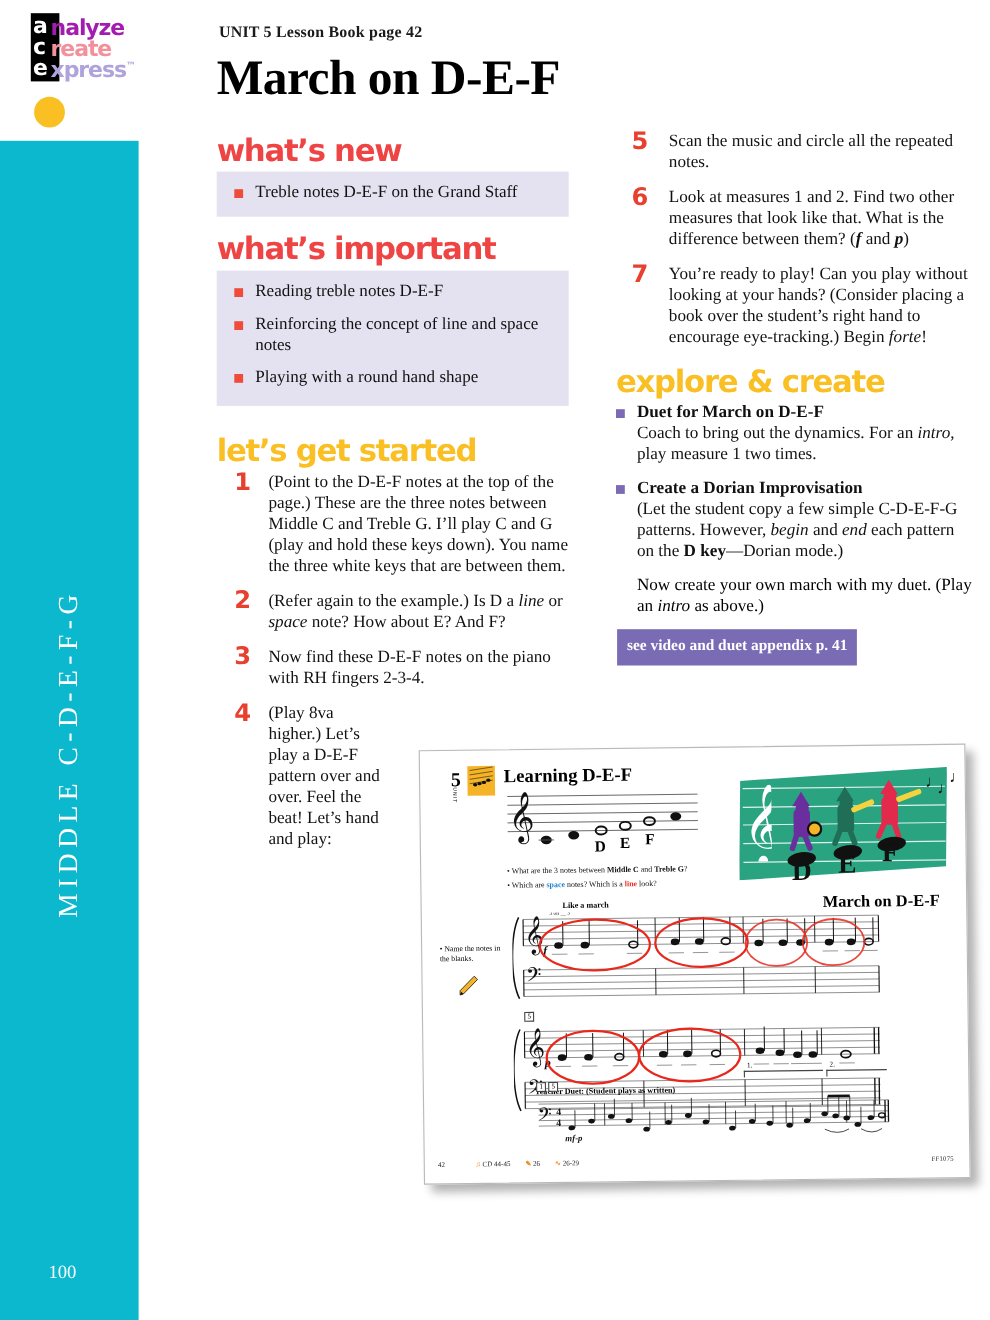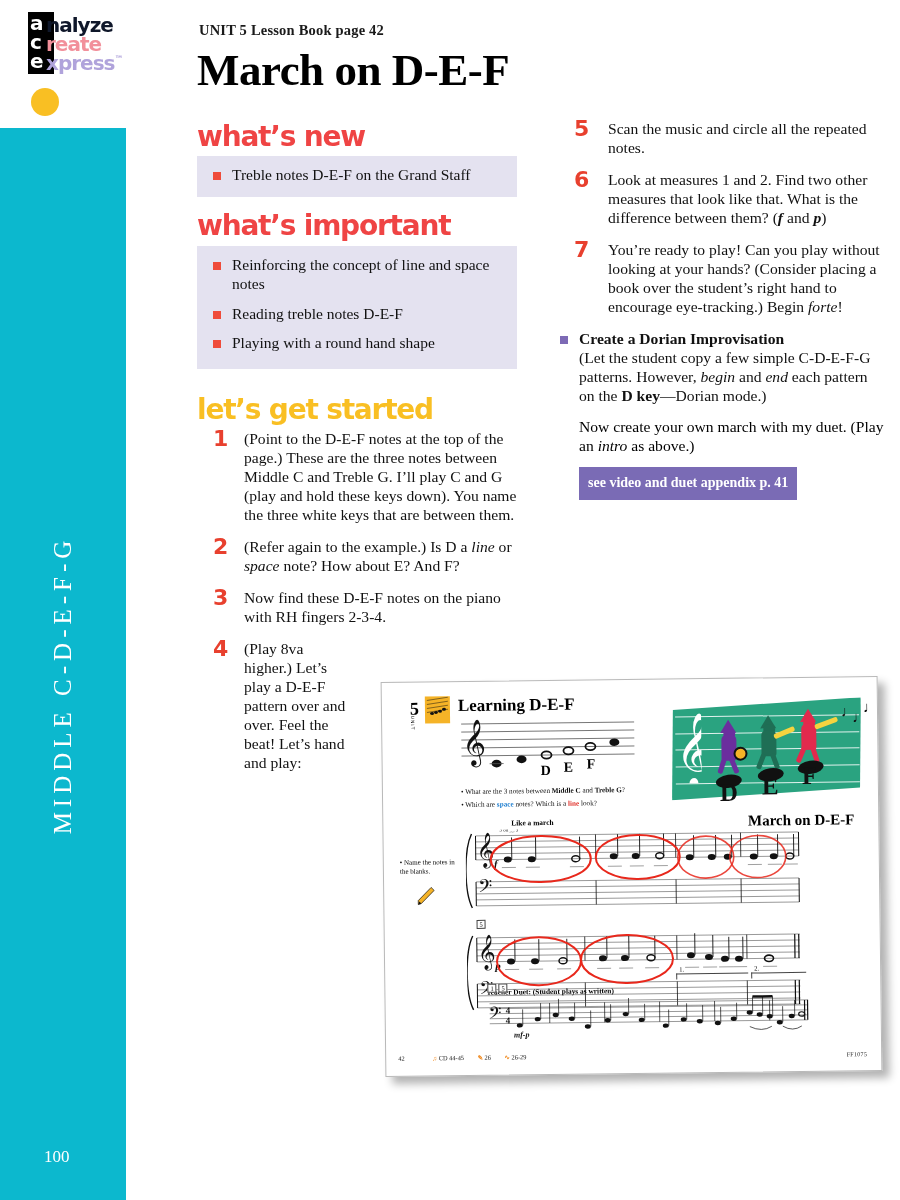--- a/index.html
+++ b/index.html
@@ -16,21 +16,21 @@
   #logo-letters {
     position: absolute; left: 2px; top: 2px; width: 24px;
     font-family: "DejaVu Sans", sans-serif; font-weight: 700; font-size: 20px;
     line-height: 19px; color: #ffffff; letter-spacing: -0.5px;
   }
   .logo-row {
     position: absolute; left: 18px;
     font-family: "DejaVu Sans", sans-serif; font-weight: 700; font-size: 20px;
     letter-spacing: -1px; white-space: nowrap;
   }
-  #lr0 { top: 1px; color: #0f172a; text-align: right; }
+  #lr0 { top: 1px; color: #a21caf; text-align: right; }
   #lr1 { top: 20px; color: #f2909b; }
   #lr2 { top: 39px; color: #b0a3db; }
   #logo-tm { font-size: 9px; vertical-align: super; }
   #logo-dot {
     position: absolute; left: 3px; top: 76px;
     width: 28px; height: 28px; border-radius: 50%; background: #f9bf23;
   }
 
   
   #sidebar {
@@ -239,22 +239,22 @@
   <div class="sec-head purple">what’s new</div>
   <div class="callout-box">
     <ul class="blist">
       <li>Treble notes D-E-F on the Grand Staff</li>
     </ul>
   </div>
 
   <div class="sec-head purple" style="margin-top:14px">what’s important</div>
   <div class="callout-box" style="padding-bottom:16px">
     <ul class="blist">
+      <li>Reading treble notes D-E-F</li>
       <li>Reinforcing the concept of line and space notes</li>
-      <li>Reading treble notes D-E-F</li>
       <li>Playing with a round hand shape</li>
     </ul>
   </div>
 
   <div class="sec-head gold" style="margin-top:26px">let’s get started</div>
 
   <ul class="numlist">
     <li>
       <span class="num">1</span>
       <span>(Point to the D-E-F notes at the top of the page.) These are the three notes between Middle C and Treble G. I’ll play C and G (play and hold these keys down). You name the three white keys that are between them.</span>
@@ -284,33 +284,38 @@
     <li>
       <span class="num">6</span>
       <span>Look at measures 1 and 2. Find two other measures that look like that. What is the difference between them? (</span><span class="dyn">f</span><span> and </span><span class="dyn">p</span><span>)</span>
     </li>
     <li>
       <span class="num">7</span>
       <span>You’re ready to play! Can you play without looking at your hands? (Consider placing a book over the student’s right hand to encourage eye-tracking.) Begin </span><i class="serif-i">forte</i><span>!</span>
     </li>
   </ul>
 
+  <div class="sec-head gold" style="margin-top:16px">explore &amp; create</div>
 
   <ul class="elist">
+    <li>
+      <b>Duet for March on D-E-F</b><br>
+      <span>Coach to bring out the dynamics. For an </span><i class="serif-i">intro</i><span>, play measure 1 two times.</span>
+    </li>
     <li>
       <b>Create a Dorian Improvisation</b><br>
       <span>(Let the student copy a few simple C-D-E-F-G patterns. However, </span><i class="serif-i">begin</i><span> and </span><i class="serif-i">end</i><span> each pattern on the </span><b>D key</b><span>—Dorian mode.)</span>
     </li>
   </ul>
 
   <p style="font-size:15.6px;line-height:1.22;margin-top:2px;padding-left:19px">
     <span>Now create your own march with my duet. (Play an </span><i class="serif-i">intro</i><span> as above.)</span>
   </p>
 
-  <div class="appendix-box" style="margin-top:12px;margin-left:19px">see video and duet appendix p. 41</div>
+  <div class="appendix-box" style="margin-top:12px;margin-left:1px">see video and duet appendix p. 41</div>
 </div>
 
 <div id="sheet">
  <div id="sheet-inner">
 
   <div id="unit-badge">5</div>
   <div id="unit-badge-sub">UNIT</div>
   <div id="unit-swatch">
     <svg width="25" height="27" viewBox="0 0 25 27">
       <g stroke="#111" stroke-width="0.5">

